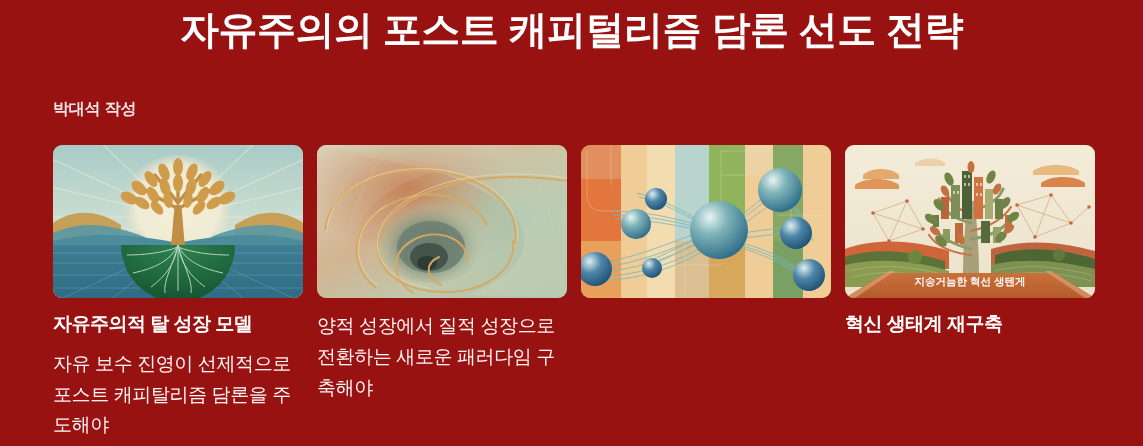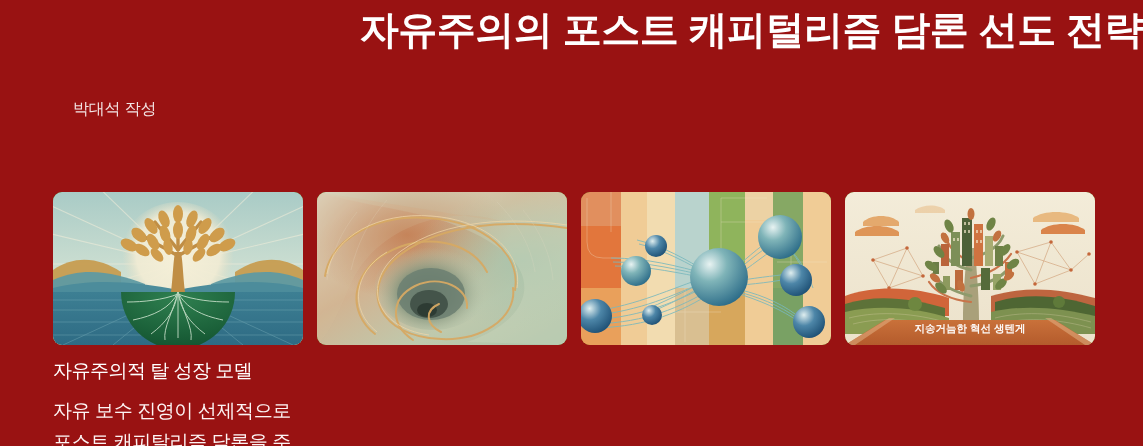--- a/index.html
+++ b/index.html
@@ -17,38 +17,37 @@
     color: #ffffff;
     position: relative;
   }
 
   
   .deck-title {
     position: absolute;
     left: 0;
     top: 8px;
     width: 1143px;
-    text-align: right;
+    text-align: center;
     font-size: 39px;
     font-weight: 700;
     letter-spacing: -0.5px;
     line-height: 1.15;
     color: #ffffff;
     white-space: nowrap;
   }
 
   .byline {
     position: absolute;
     left: 53px;
     top: 99px;
     font-size: 16px;
-    font-weight: 400;
+    font-weight: 700;
     color: #f2e3e3;
     letter-spacing: -0.2px;
-    margin-left: 20px;
   }
 
   
   .card-grid {
     position: absolute;
     left: 53px;
     top: 145px;
     width: 1040px;
     display: flex;
     gap: 14px;
@@ -59,33 +58,32 @@
     flex: 0 0 250px;
   }
 
   .card-thumb {
     width: 250px;
     height: 153px;
     border-radius: 9px;
     overflow: hidden;
     position: relative;
     background: #4d7c0f;
-    margin-top: 47px;
   }
 
   .card-thumb svg {
     display: block;
     width: 250px;
     height: 153px;
   }
 
   .card-heading {
     margin-top: 15px;
     font-size: 19px;
-    font-weight: 400;
+    font-weight: 700;
     color: #ffffff;
     letter-spacing: -0.5px;
     line-height: 1.2;
     white-space: nowrap;
   }
 
   .card-body {
     margin-top: 13px;
     font-size: 19px;
     font-weight: 500;
@@ -274,20 +272,21 @@
         </g>
 
         <g stroke="#e7dcc6" stroke-width="0.7" opacity="0.3">
           <path d="M180 10 C 200 30, 214 54, 218 80" fill="none"></path>
           <path d="M206 18 C 224 40, 234 64, 236 88" fill="none"></path>
           <path d="M40 20 C 24 40, 14 62, 10 88" fill="none"></path>
           <path d="M70 8 C 52 28, 40 52, 34 78" fill="none"></path>
         </g>
       </svg>
     </div>
+    <div class="card-body">양적 성장에서 질적 성장으로 전환하는 새로운 패러다임 구축해야</div>
   </div>
 
   <div class="card">
     <div class="card-thumb">
       <svg viewBox="0 0 250 153" preserveAspectRatio="none">
         <defs>
           <radialGradient id="c3ball" cx="0.34" cy="0.28" r="0.85">
             <stop offset="0" stop-color="#e8f3f2"></stop>
             <stop offset="0.35" stop-color="#7fb4b8"></stop>
             <stop offset="1" stop-color="#1d5f80"></stop>
@@ -477,15 +476,16 @@
           <ellipse cx="152" cy="44" rx="3.5" ry="6" transform="rotate(30 152 44)"></ellipse>
           <ellipse cx="90" cy="86" rx="3.5" ry="6" transform="rotate(-52 90 86)"></ellipse>
           <ellipse cx="164" cy="84" rx="3.5" ry="6" transform="rotate(52 164 84)"></ellipse>
           <ellipse cx="126" cy="22" rx="3.5" ry="6"></ellipse>
           <ellipse cx="116" cy="94" rx="3.5" ry="6" transform="rotate(-20 116 94)"></ellipse>
         </g>
 
         <text x="125" y="140" text-anchor="middle" font-family="Liberation Sans, sans-serif" font-size="10.5" font-weight="700" fill="#ffffff" opacity="0.95">지송거늠한 혁선 생텐게</text>
       </svg>
     </div>
+    <div class="card-heading">혁신 생태계 재구축</div>
   </div>
 
 </div>
 
 </body></html>

